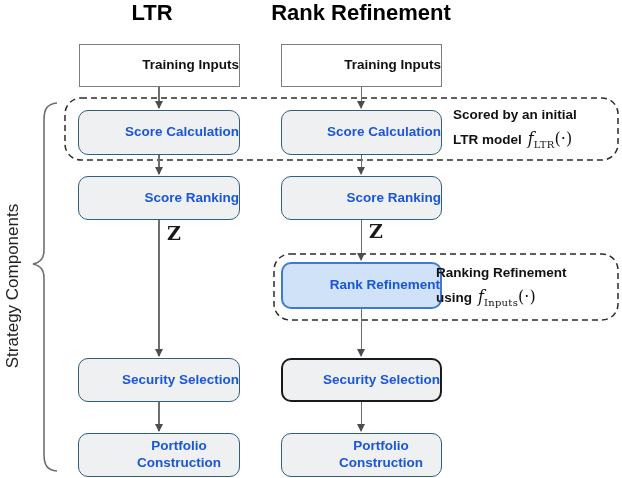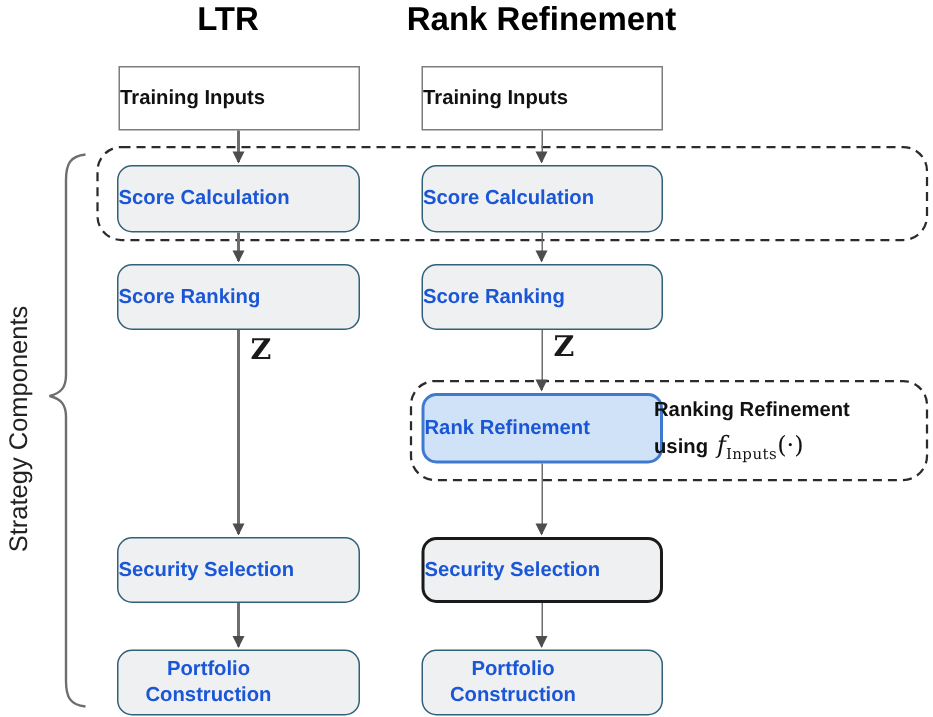--- a/index.html
+++ b/index.html
@@ -4,21 +4,21 @@
 <style>
   :root{
     --box-fill:#eef0f1; --box-border:#31607a; --highlight-fill:#cfe2f7;
     --highlight-border:#3f7ad1; --label-blue:#1a56d6; --text-black:#111111;
     --arrow-gray:#6e6e6e; --dash-black:#2b2b2b; --plain-border:#7d7d7d; --dark-border:#1a1a1a;
   }
   html,body{margin:0;padding:0;background:#ffffff;}
   #fig{position:relative;width:622px;height:478px;background:#ffffff;overflow:hidden;
        font-family:"Liberation Sans",sans-serif;border-radius:17px;}
   .hdr{position:absolute;top:0;font-size:22px;font-weight:bold;color:#000;text-align:center;}
-  .box{position:absolute;display:flex;align-items:center;justify-content:flex-start;
+  .box{position:absolute;display:flex;align-items:center;justify-content:flex-end;
        background:var(--box-fill);border:1.6px solid var(--box-border);border-radius:10px;
        color:var(--label-blue);font-size:13.5px;font-weight:bold;text-align:center;line-height:1.25;
        box-sizing:border-box;}
   .box.plain{background:#ffffff;border:1px solid var(--plain-border);border-radius:0;
        color:var(--text-black);}
   .box.blue{background:var(--highlight-fill);border:2px solid var(--highlight-border);}
   .box.darkborder{border:2px solid var(--dark-border);}
   .wrapnarrow span{display:inline-block;max-width:120px;}
   .arrow{position:absolute;width:1.5px;background:var(--arrow-gray);}
   .arrow::after{content:"";position:absolute;bottom:-1px;left:50%;transform:translateX(-50%);
@@ -99,20 +99,22 @@
   <div class="arrow" style="left:360.5px;top:87px;height:21px;"></div>
   <div class="arrow" style="left:360.5px;top:155px;height:19px;"></div>
   <div class="arrow" style="left:360.5px;top:220px;height:40px;"></div>
   <div class="arrow" style="left:360.5px;top:309px;height:47px;"></div>
   <div class="arrow" style="left:360.5px;top:402px;height:29px;"></div>
 
   <div class="zlab" style="left:167px;top:222px;">Z</div>
   <div class="zlab" style="left:369px;top:220px;">Z</div>
 
   <div class="ann" style="left:453px;top:104px;">
+    <div>Scored by an initial</div>
+    <div><span>LTR model</span><span class="math"><i>f</i><sub>LTR</sub><span>(·)</span></span></div>
   </div>
 
   <div class="ann" style="left:436px;top:262px;">
     <div>Ranking Refinement</div>
     <div><span>using</span><span class="math"><i>f</i><sub>Inputs</sub><span>(·)</span></span></div>
   </div>
 
 </div>
 
 </body></html>

